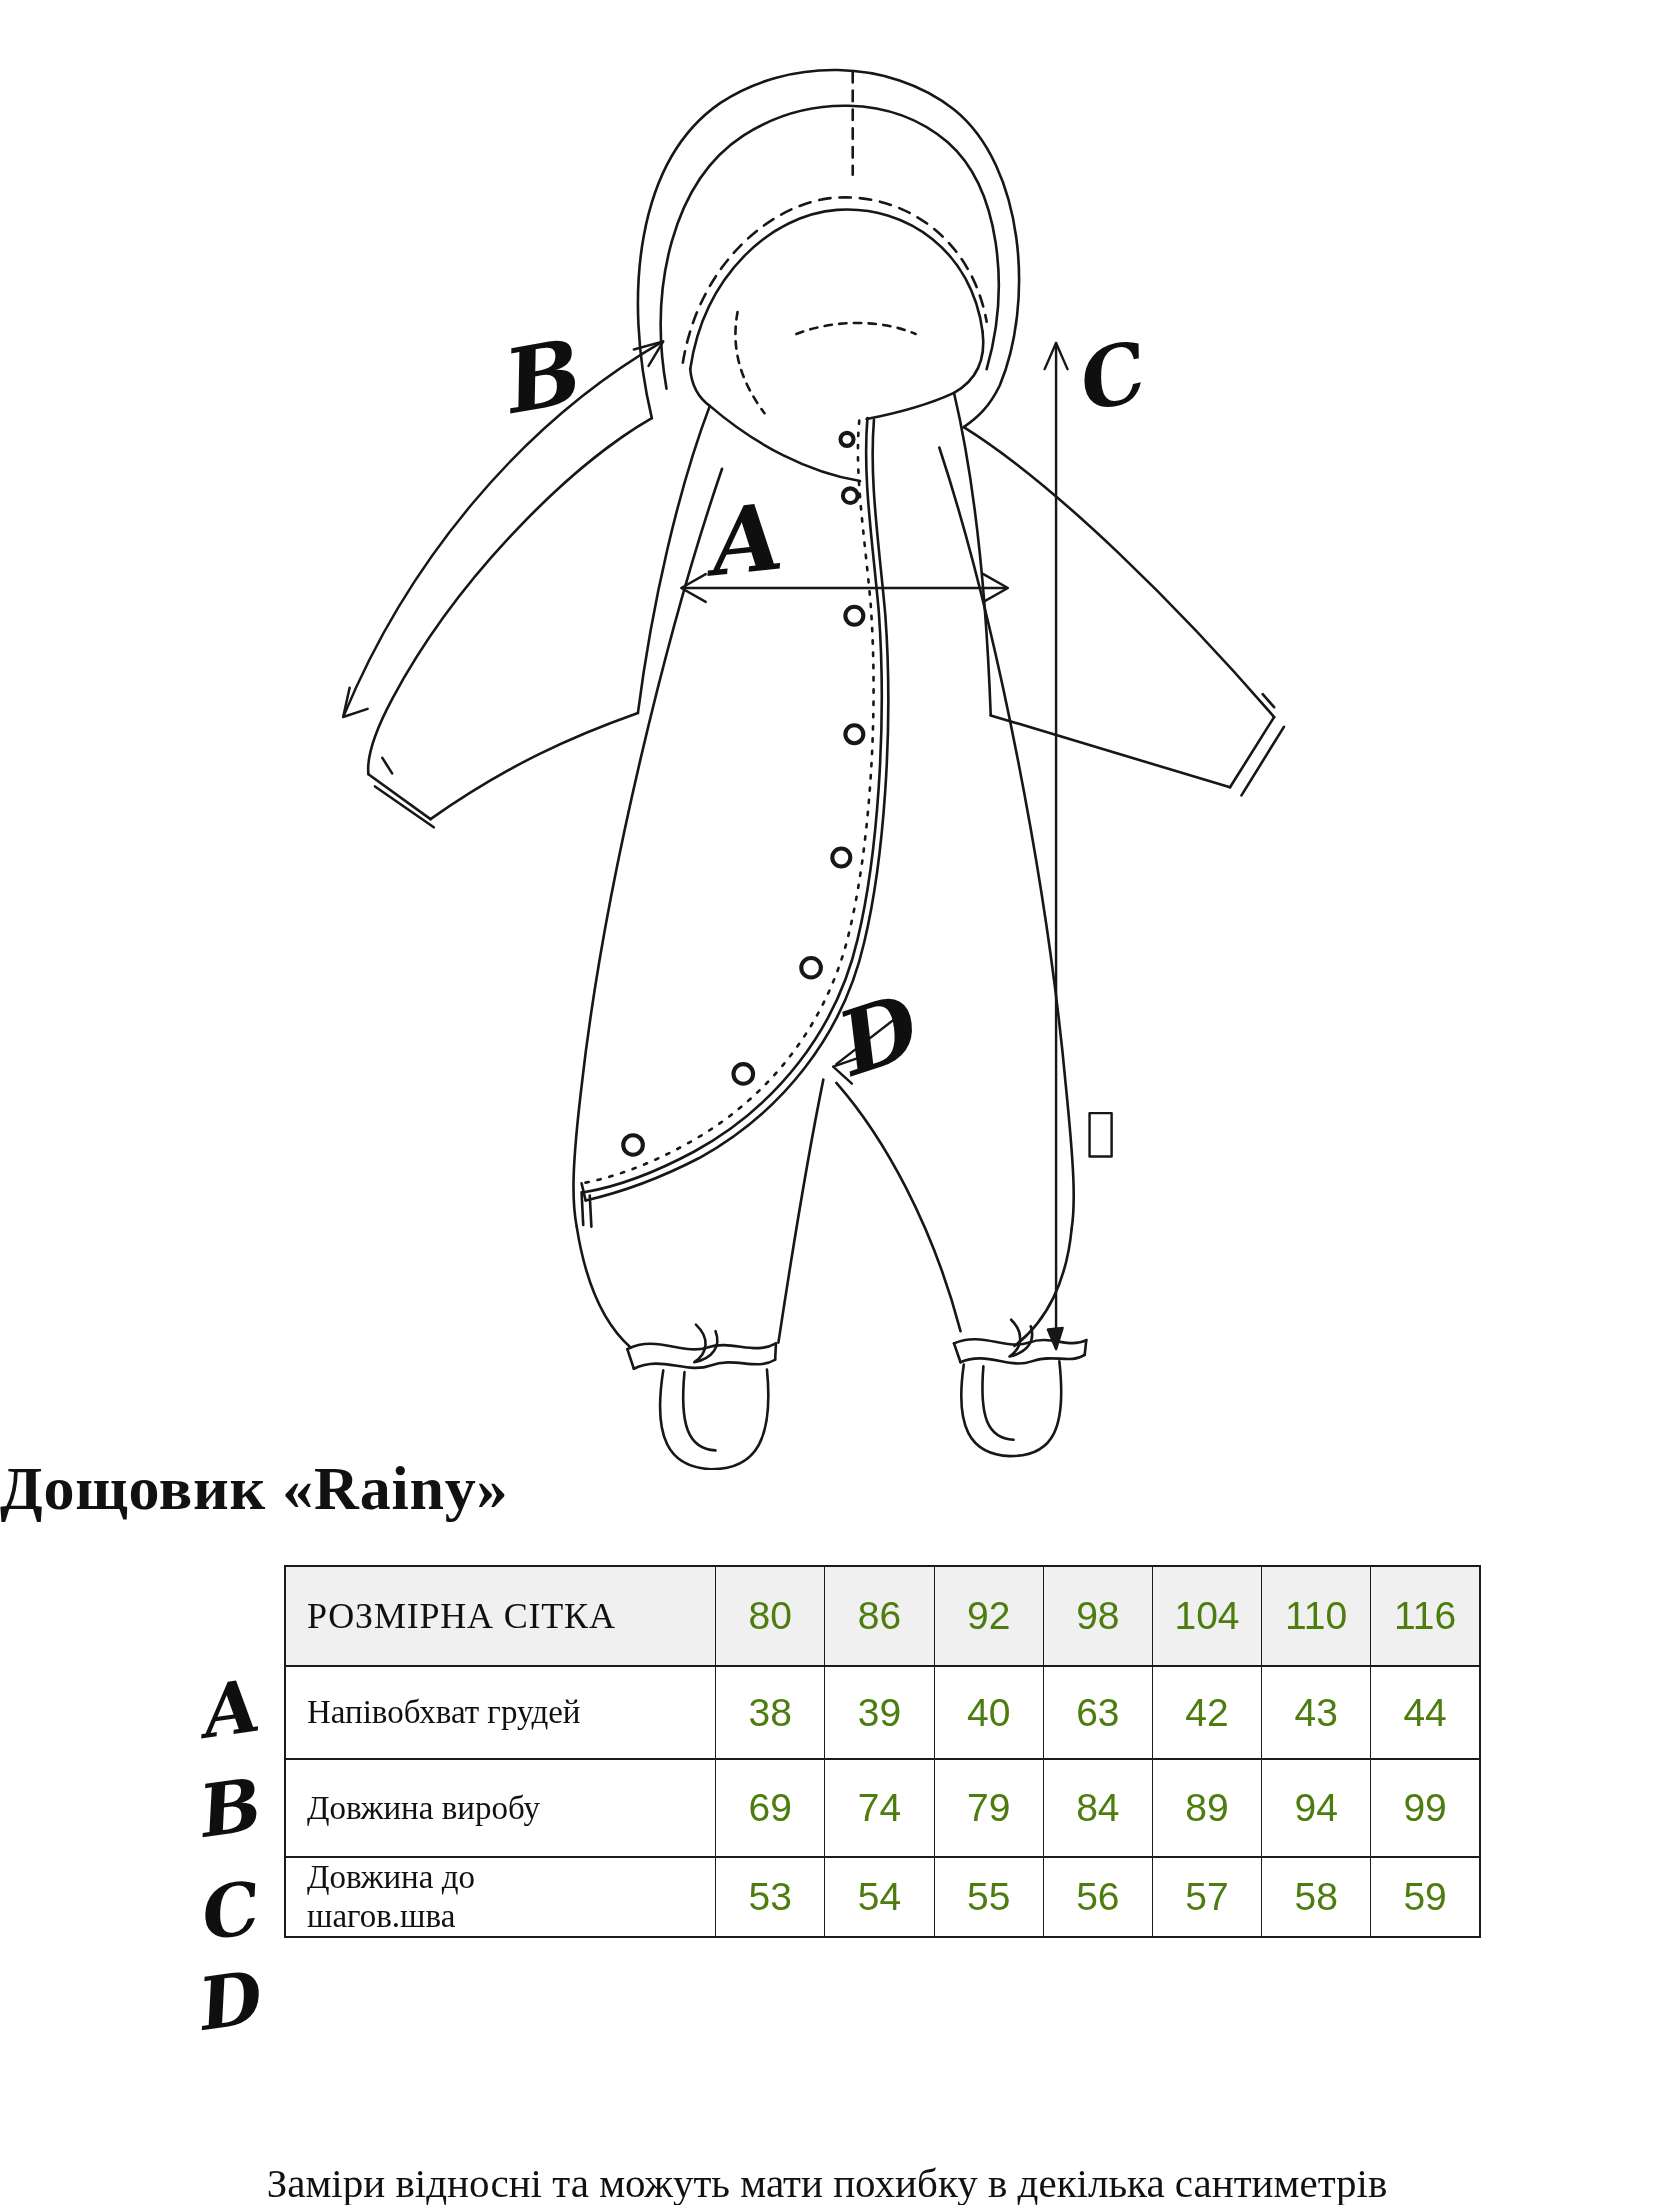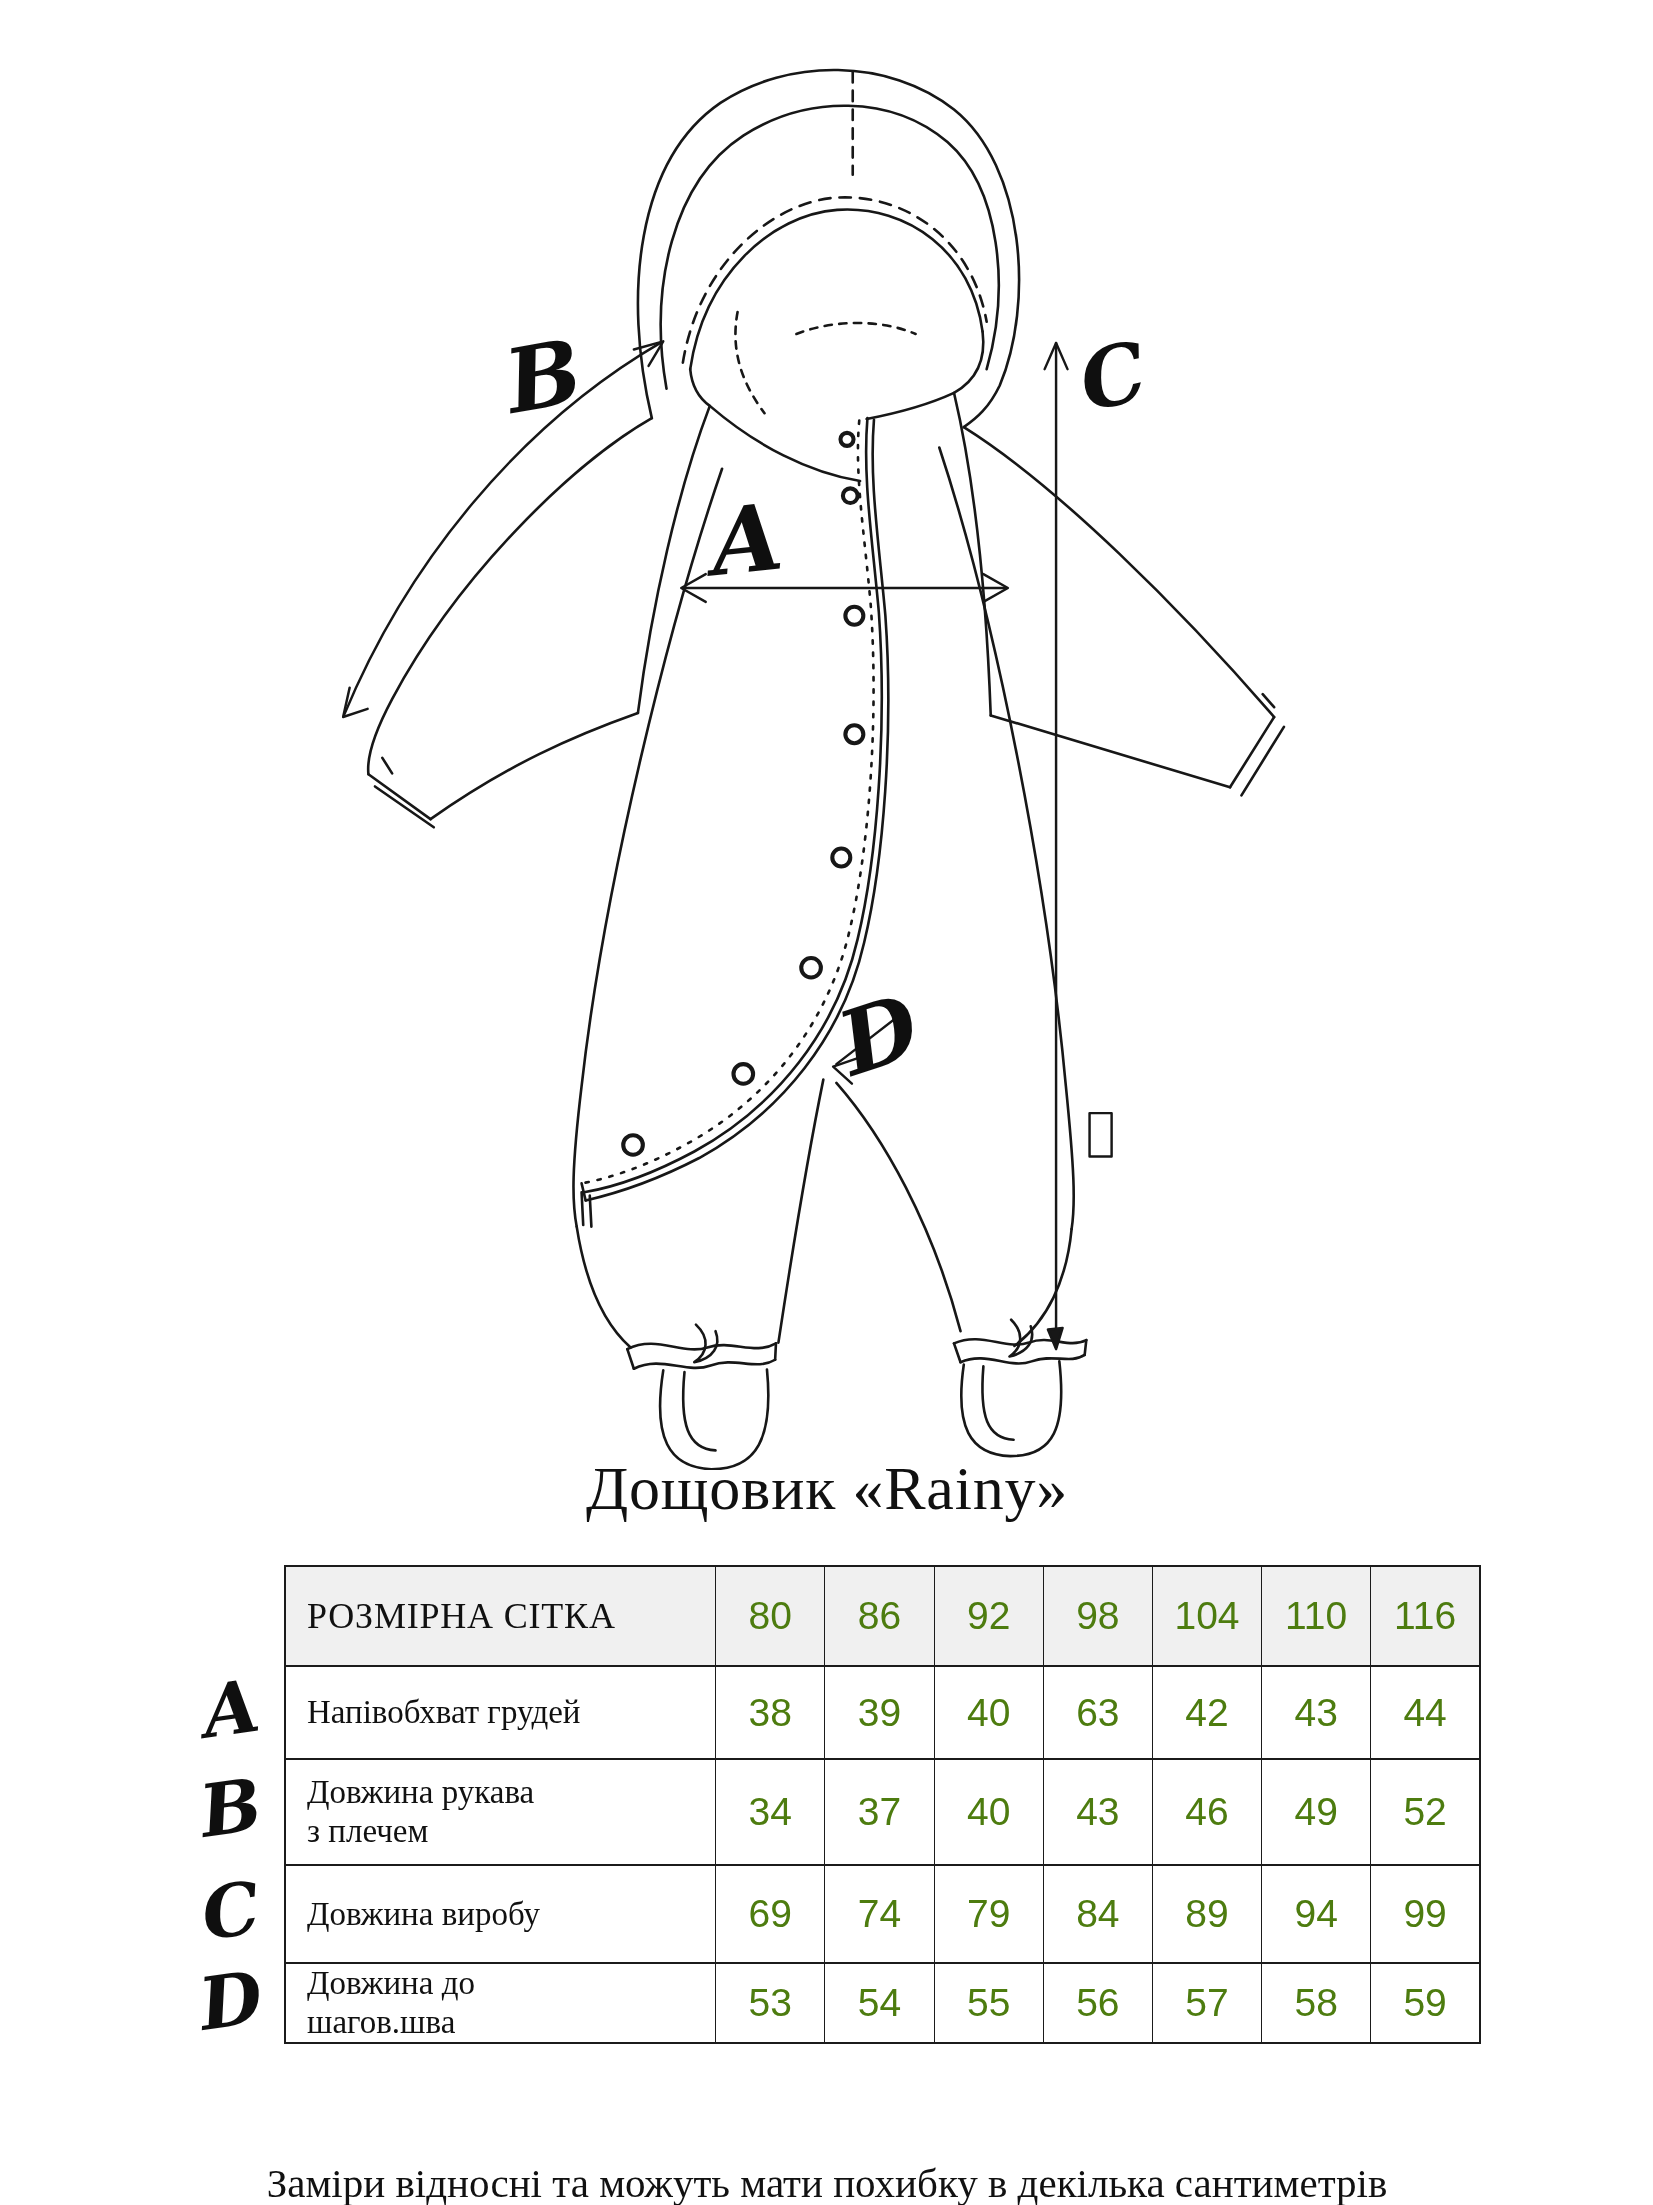--- a/index.html
+++ b/index.html
@@ -2,22 +2,22 @@
 <html style="font-size:13px"><head>
 <meta charset="utf-8">
 <style>
   html,body{margin:0;padding:0;background:#ffffff;}
   .stage{
     position:relative;width:1654px;height:2205px;background:#ffffff;
     font-family:"Liberation Serif",serif;color:#111;overflow:hidden;
   }
   svg text{font-family:"DejaVu Serif",serif;font-style:italic;font-weight:700;fill:#0f0f0f;}
   .page-title{
-    position:absolute;top:1457px;left:0;width:100%;text-align:center;
-    font-size:62px;font-weight:400;letter-spacing:0.8px;line-height:1;
+    position:absolute;top:1457px;left:0;width:100%;
+    font-size:62px;font-weight:700;letter-spacing:0.8px;line-height:1;
   }
   .table-wrap{position:absolute;left:284px;top:1565px;}
   table.size-table{border-collapse:collapse;table-layout:fixed;width:1197px;}
   .size-table th,.size-table td{
     border-left:1.6px solid #1b1b1b;border-right:1.6px solid #1b1b1b;
     border-top:2.5px solid #1b1b1b;border-bottom:2.5px solid #1b1b1b;
     padding:0;vertical-align:middle;
   }
   .size-table{border:2.5px solid #1b1b1b;}
   .size-table col.c-label{width:430px;}
@@ -195,33 +195,20 @@
               <div>Напівобхват грудей</div>
             </td>
             <td class="num">38</td>
             <td class="num">39</td>
             <td class="num">40</td>
             <td class="num">63</td>
             <td class="num">42</td>
             <td class="num">43</td>
             <td class="num">44</td>
           </tr>
-          <tr class="r-b">
-            <td class="label-cell">
-              <div>Довжина рукава</div>
-              <div>з  плечем</div>
-            </td>
-            <td class="num">34</td>
-            <td class="num">37</td>
-            <td class="num">40</td>
-            <td class="num">43</td>
-            <td class="num">46</td>
-            <td class="num">49</td>
-            <td class="num">52</td>
-          </tr>
           <tr class="r-c">
             <td class="label-cell">
               <div>Довжина виробу</div>
             </td>
             <td class="num">69</td>
             <td class="num">74</td>
             <td class="num">79</td>
             <td class="num">84</td>
             <td class="num">89</td>
             <td class="num">94</td>

